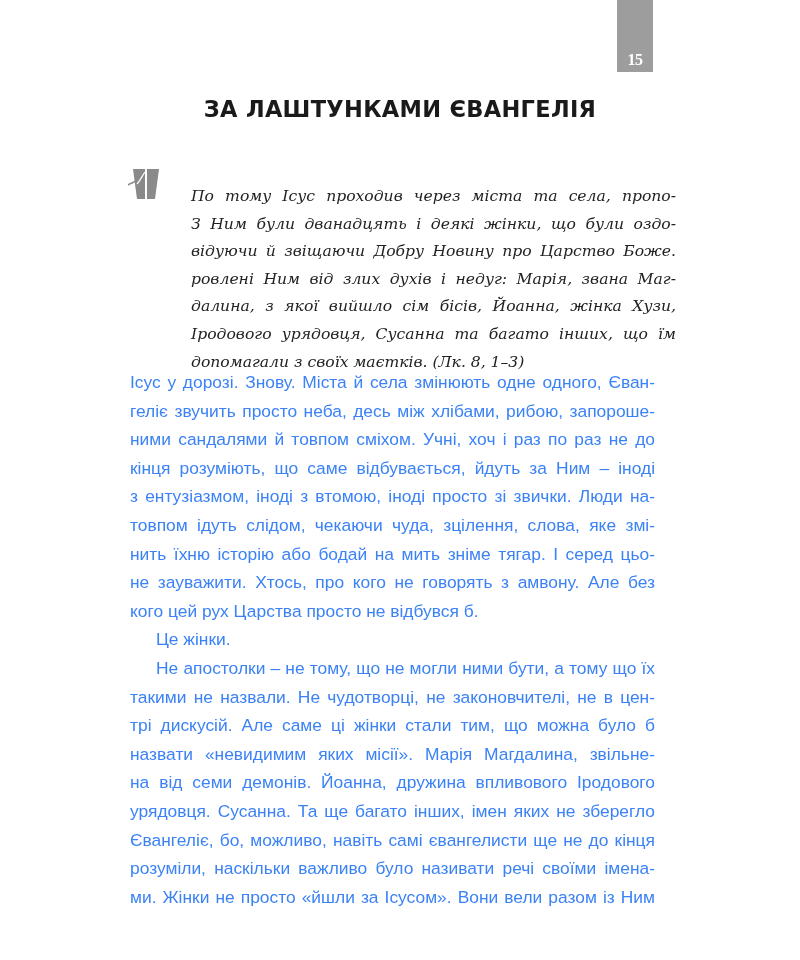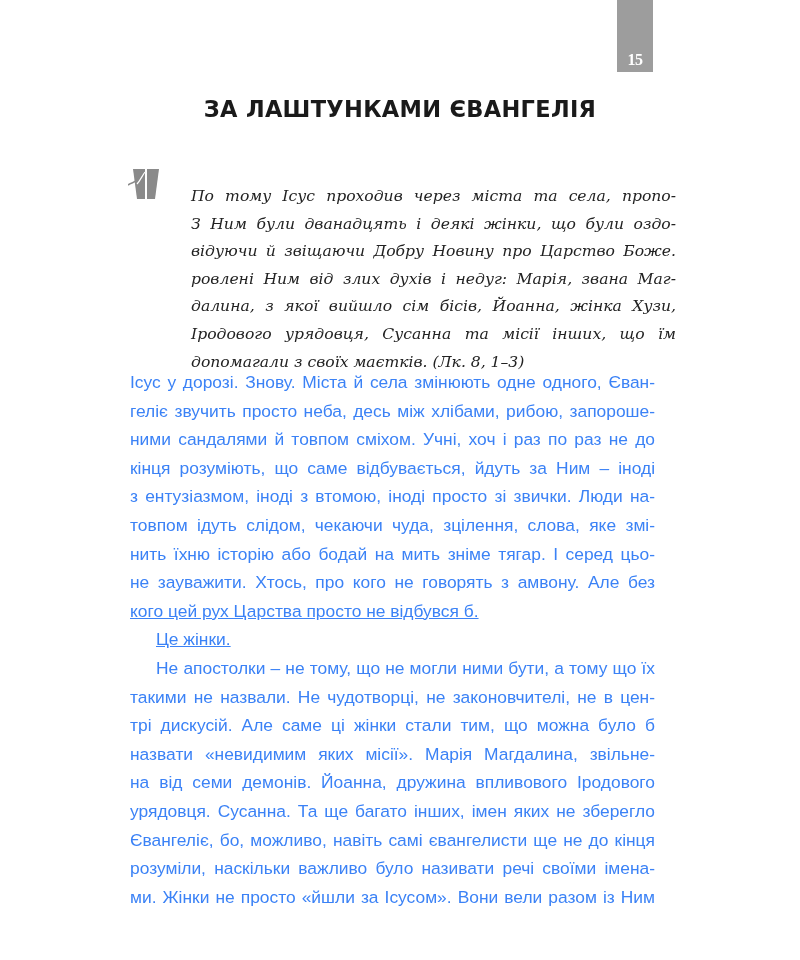--- a/index.html
+++ b/index.html
@@ -90,21 +90,20 @@
       margin: 0;
     }
     .body-text .line {
       display: block;
       white-space: nowrap;
       text-align: justify;
       text-align-last: justify;
     }
     .body-text .line.last {
       text-align-last: left;
-      text-decoration: underline;
     }
     .body-text .line.indent {
       padding-left: 26px;
     }
   </style>
 </head>
 <body>
 
 <div class="page-tab">
   <span class="page-number">15</span>
@@ -120,21 +119,21 @@
     <path d="M17,4 C14,8 12,13 9,16" stroke="#ffffff" stroke-width="1.2" fill="none"></path>
   </svg>
 </div>
 
 <div class="epigraph">
   <span class="line">По тому Ісус проходив через міста та села, пропо-</span>
   <span class="line">З Ним були дванадцять і деякі жінки, що були оздо-</span>
   <span class="line">відуючи й звіщаючи Добру Новину про Царство Боже.</span>
   <span class="line">ровлені Ним від злих духів і недуг: Марія, звана Маг-</span>
   <span class="line">далина, з якої вийшло сім бісів, Йоанна, жінка Хузи,</span>
-  <span class="line">Іродового урядовця, Сусанна та місії інших, що їм</span>
+  <span class="line">Іродового урядовця, Сусанна та багато інших, що їм</span>
   <span class="line last">допомагали з своїх маєтків. (Лк. 8, 1–3)</span>
 </div>
 
 <div class="body-text">
   <span class="line">Ісус у дорозі. Знову. Міста й села змінюють одне одного, Єван-</span>
   <span class="line">геліє звучить просто неба, десь між хлібами, рибою, запороше-</span>
   <span class="line">ними сандалями й товпом сміхом. Учні, хоч і раз по раз не до</span>
   <span class="line">кінця розуміють, що саме відбувається, йдуть за Ним – іноді</span>
   <span class="line">з ентузіазмом, іноді з втомою, іноді просто зі звички. Люди на-</span>
   <span class="line">товпом ідуть слідом, чекаючи чуда, зцілення, слова, яке змі-</span>

